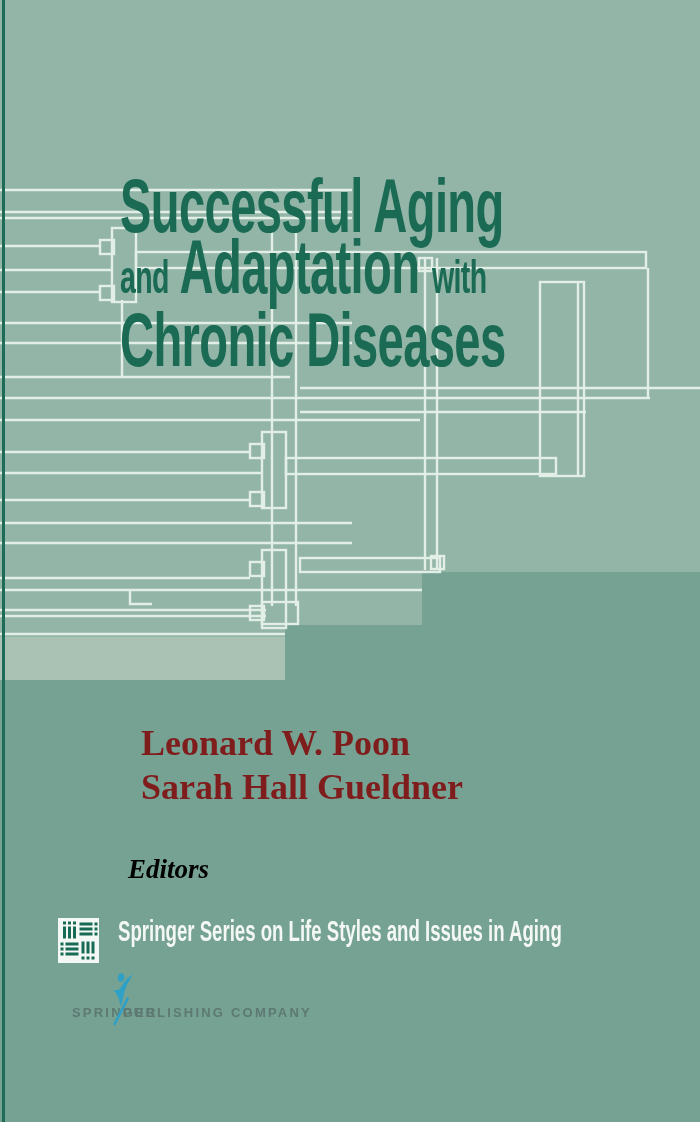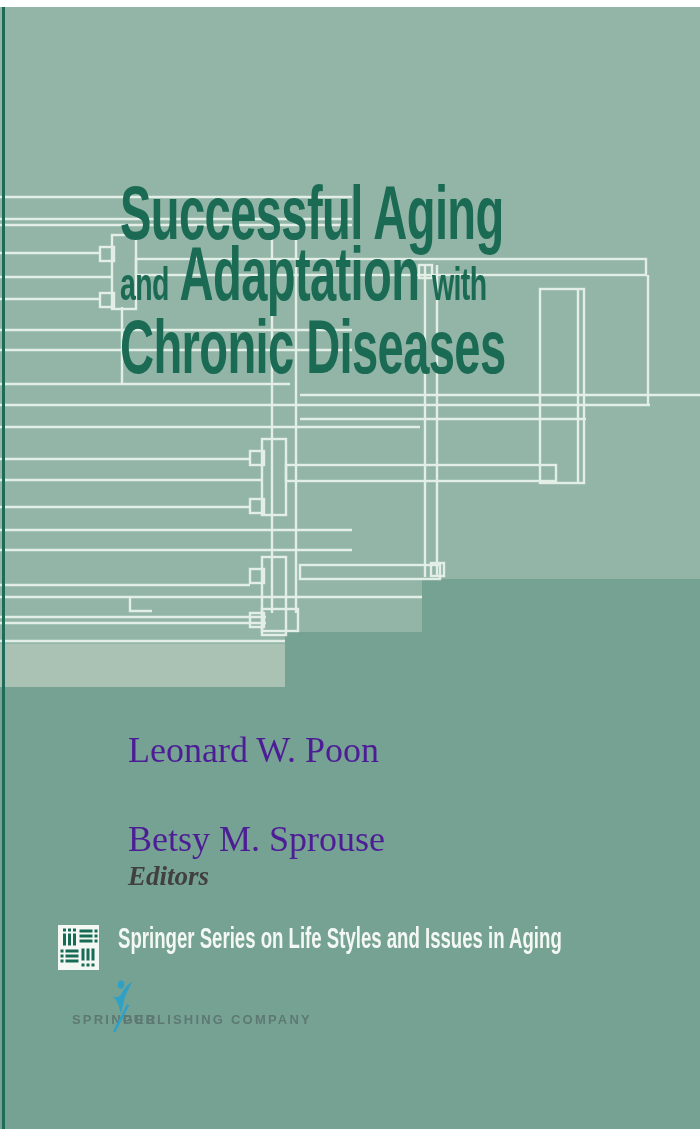--- a/index.html
+++ b/index.html
@@ -2,21 +2,20 @@
 <html><head>
 <meta charset="utf-8">
 <style>
   html,body{margin:0;padding:0;}
   #cover{
     position:relative;
     width:700px;height:1122px;
     background:#76A294;           
     overflow:hidden;
     font-family:"Liberation Sans",sans-serif;
-    margin-top:7px;
   }
   
   .panel-a{position:absolute;left:0;top:0;width:700px;height:572px;background:#92B5A7;}
   .panel-b{position:absolute;left:0;top:572px;width:422px;height:53px;background:#92B5A7;}
   .panel-c{position:absolute;left:0;top:625px;width:285px;height:55px;background:#92B5A7;}
   .step-strip{position:absolute;left:0;top:637px;width:285px;height:43px;background:#A9C2B4;}
   
   .spine-line{position:absolute;left:2px;top:0;width:3px;height:1135px;background:#1E6B58;}
   
   .pattern{position:absolute;left:0;top:0;pointer-events:none;opacity:.92;}
@@ -24,28 +23,28 @@
   .title-line{
     position:absolute;left:120px;
     color:#1B6B54;font-weight:bold;font-size:76px;line-height:1;
     white-space:nowrap;letter-spacing:-1px;
     transform:scaleX(0.62);transform-origin:0 0;
   }
   .title-line .small{font-size:46px;font-weight:bold;}
   .t1{top:168px;} .t2{top:229px;} .t3{top:302px;}
   
   .author{
-    position:absolute;left:128px;
-    color:#4c1d95;font-family:"Liberation Serif",serif;font-weight:normal;
+    position:absolute;left:141px;
+    color:#7f1d1d;font-family:"Liberation Serif",serif;font-weight:bold;
     font-size:36px;line-height:1;white-space:nowrap;
   }
   .a1{top:725px;} .a2{top:769px;} .a3{top:814px;}
   .editors-label{
     position:absolute;left:128px;top:856px;
-    color:#404040;font-family:"Liberation Serif",serif;
+    color:#000000;font-family:"Liberation Serif",serif;
     font-weight:bold;font-style:italic;font-size:27px;line-height:1;
   }
   
   .series-logo{position:absolute;left:58px;top:918px;}
   .series-title{
     position:absolute;left:118px;top:916px;
     color:#F4F8F4;font-weight:bold;font-size:30px;line-height:1;
     white-space:nowrap;letter-spacing:0;
     transform:scaleX(0.62);transform-origin:0 0;
   }
@@ -130,21 +129,21 @@
   <div class="title-line t2">
     <span class="small">and</span>
     <span>Adaptation</span>
     <span class="small">with</span>
   </div>
   <div class="title-line t3">
     <span>Chronic Diseases</span>
   </div>
 
   <div class="author a1">Leonard W. Poon</div>
-  <div class="author a3">Betsy M. Sprouse</div>
+  <div class="author a2">Sarah Hall Gueldner</div>
   <div class="editors-label">Editors</div>
 
   <svg class="series-logo" width="41" height="45" viewBox="0 0 41 45">
     <rect x="0" y="0" width="41" height="45" fill="#F4F8F4"></rect>
     <g fill="#176B54">
 
       <rect x="5" y="3.5" width="3" height="3"></rect>
         <rect x="10" y="3.5" width="3" height="3"></rect>
         <rect x="15" y="3.5" width="3" height="3"></rect>
       <rect x="5" y="8.5" width="3" height="12"></rect>

